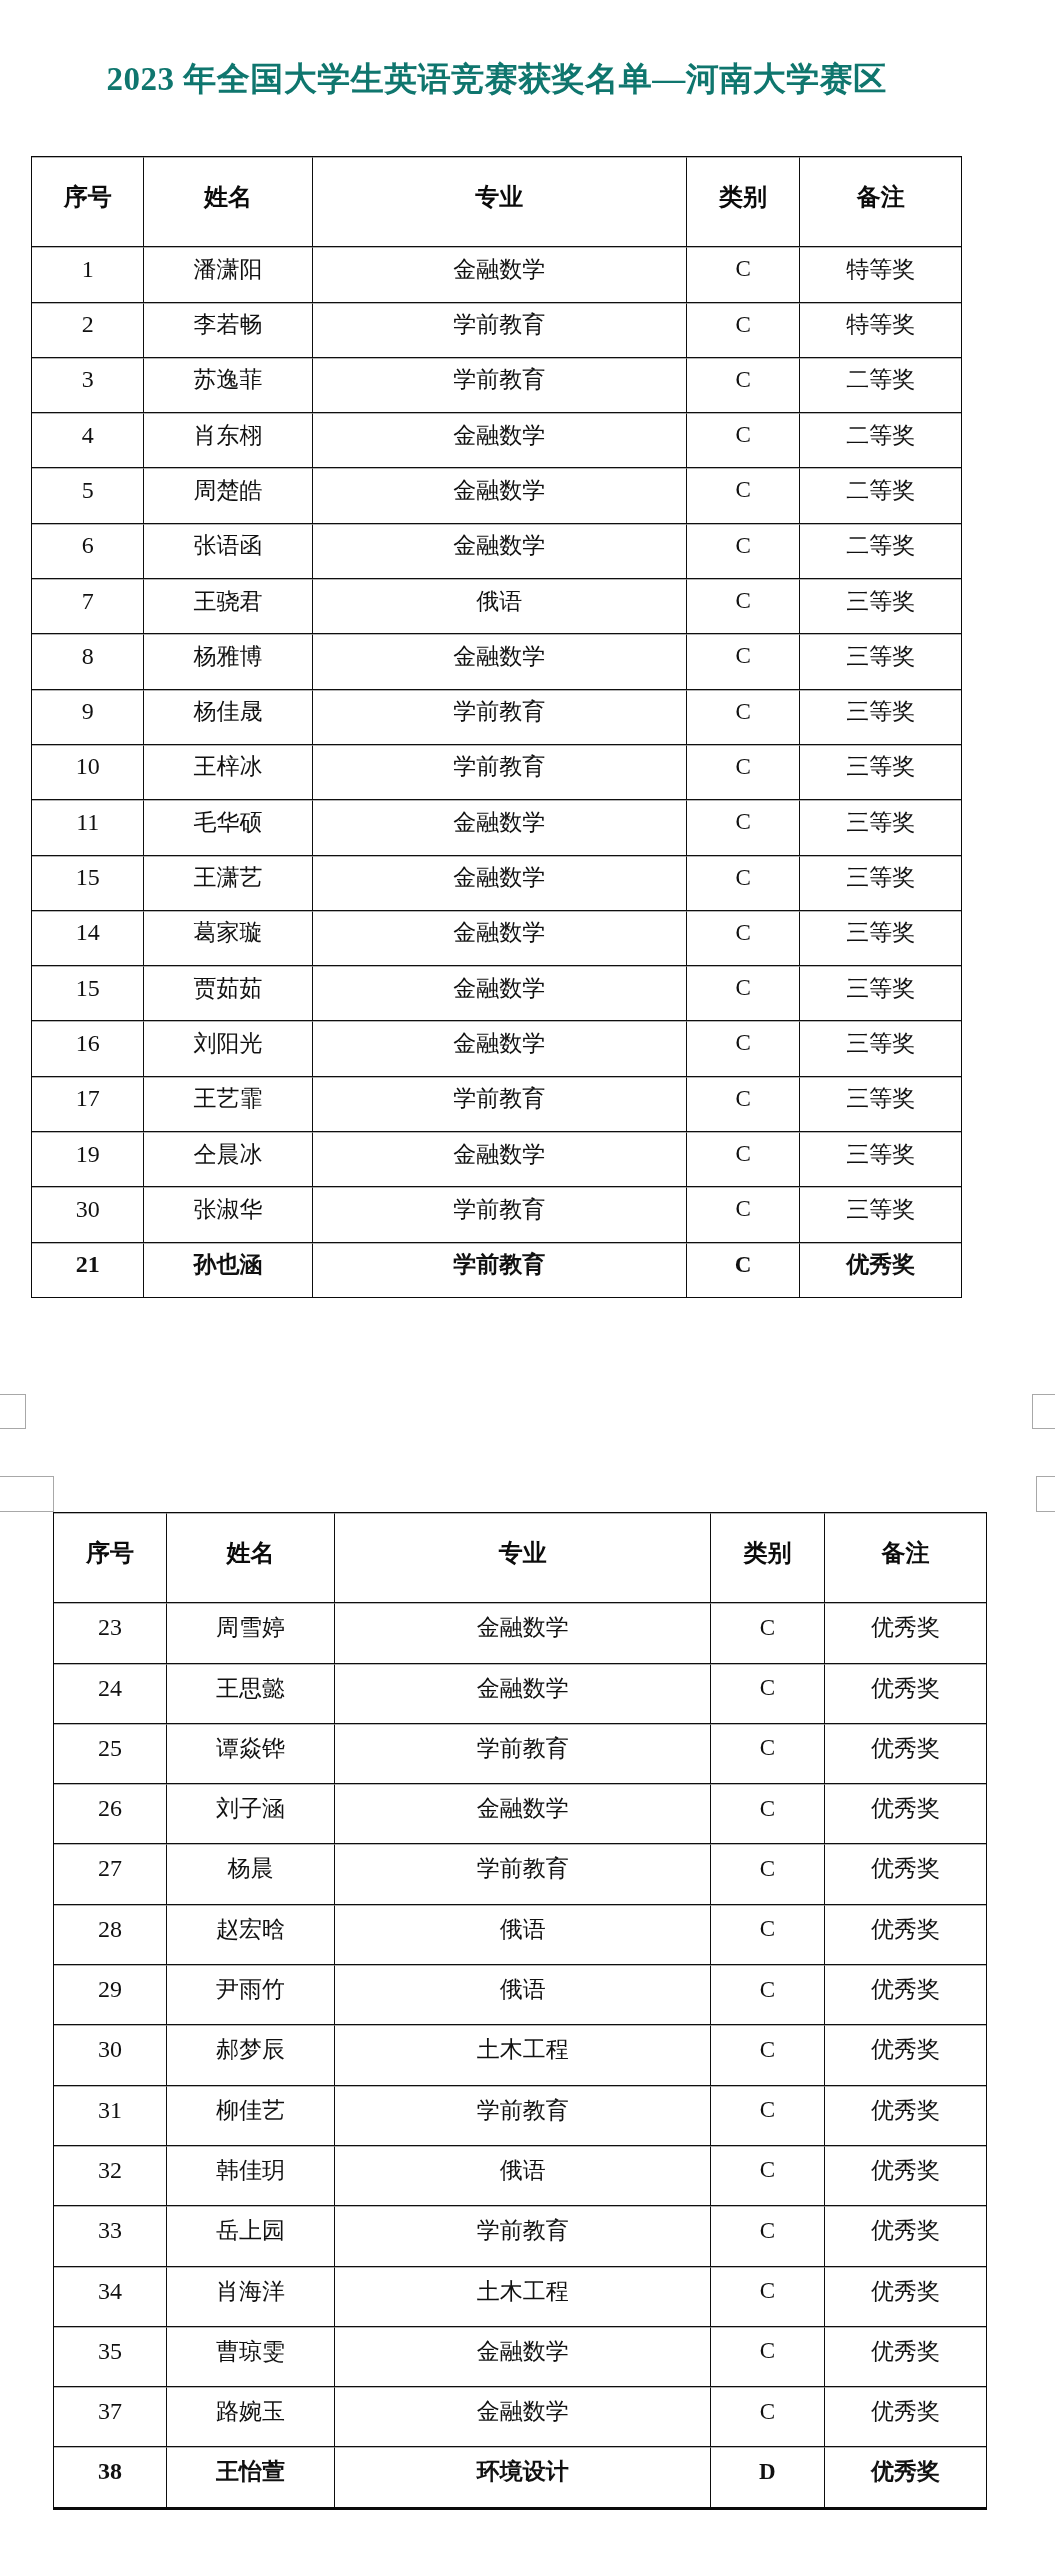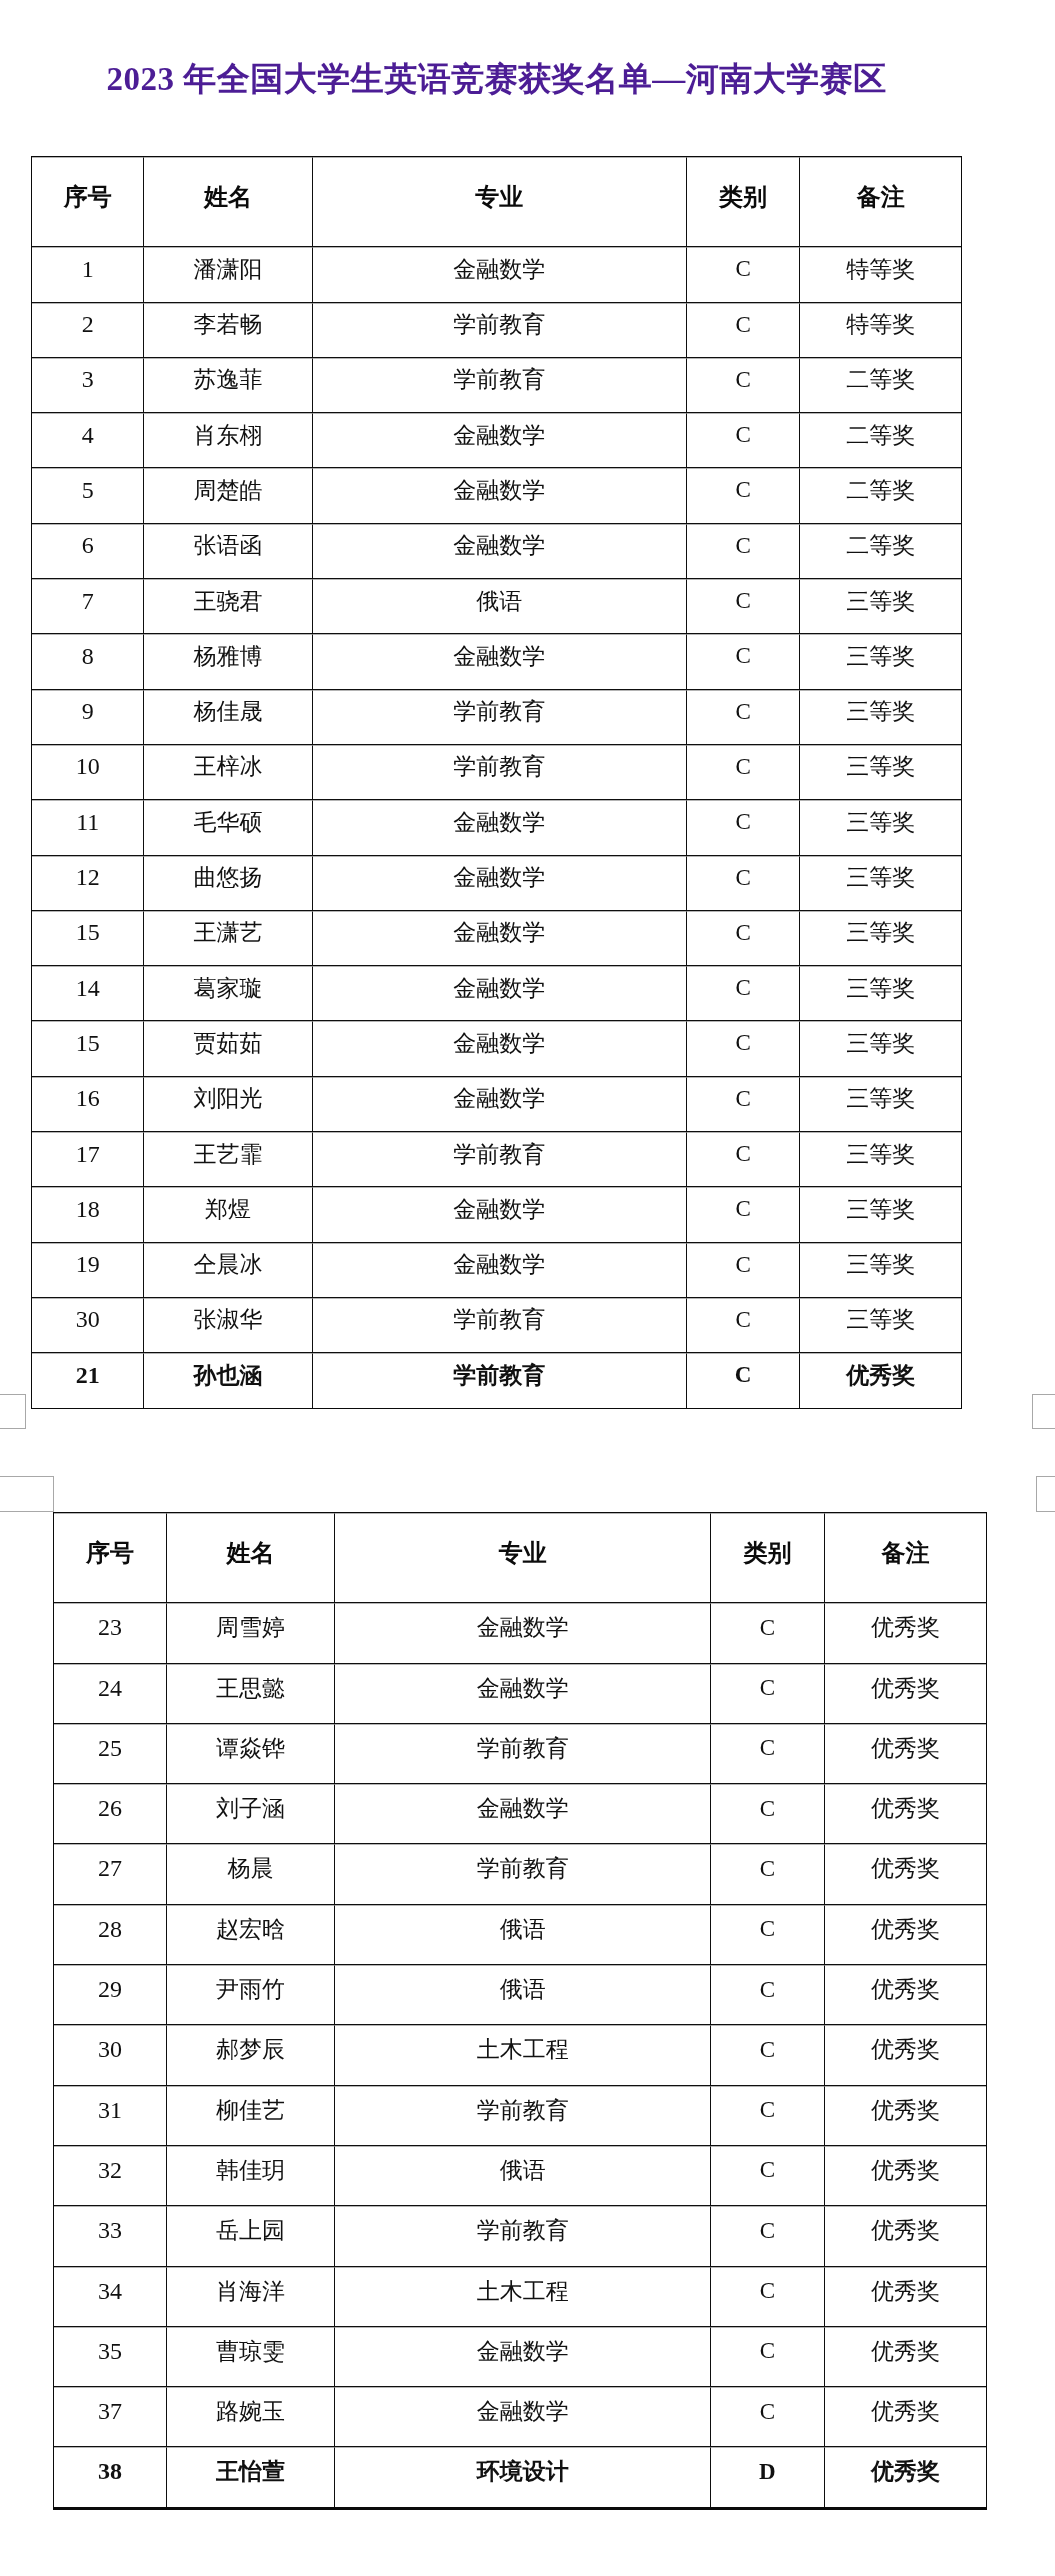--- a/index.html
+++ b/index.html
@@ -3,21 +3,21 @@
 <meta charset="utf-8">
 <style>
   html,body{margin:0;padding:0;}
   body{
     width:1055px;height:2787px;position:relative;background:#ffffff;
     font-family:"Liberation Serif","DejaVu Serif",serif;color:#000;
   }
   .doc-title{
     position:absolute;top:43px;left:31px;width:931px;height:72px;
     display:flex;align-items:center;justify-content:center;
-    font-size:33px;font-weight:bold;letter-spacing:0.5px;color:#4c1d95;
+    font-size:33px;font-weight:bold;letter-spacing:0.5px;color:#0f766e;
   }
   table.award{
     position:absolute;border-collapse:separate;border-spacing:0;
     border:1.5px solid #0a0a0a;background:#b91c1c;table-layout:fixed;
   }
   #table-page1{top:156px;left:31px;width:931px;}
   #table-page2{top:1512px;left:53px;width:934px;border-bottom:3.6px solid #0a0a0a;}
   .award col.c-index{width:12.1%;}
   .award col.c-name{width:18.1%;}
   .award col.c-major{width:40.3%;}
@@ -138,27 +138,20 @@
         <td class="cell-award">三等奖</td>
       </tr>
       <tr>
         <td class="cell-index">11</td>
         <td class="cell-name">毛华硕</td>
         <td class="cell-major">金融数学</td>
         <td class="cell-category">C</td>
         <td class="cell-award">三等奖</td>
       </tr>
       <tr>
-        <td class="cell-index">12</td>
-        <td class="cell-name">曲悠扬</td>
-        <td class="cell-major">金融数学</td>
-        <td class="cell-category">C</td>
-        <td class="cell-award">三等奖</td>
-      </tr>
-      <tr>
         <td class="cell-index">15</td>
         <td class="cell-name">王潇艺</td>
         <td class="cell-major">金融数学</td>
         <td class="cell-category">C</td>
         <td class="cell-award">三等奖</td>
       </tr>
       <tr>
         <td class="cell-index">14</td>
         <td class="cell-name">葛家璇</td>
         <td class="cell-major">金融数学</td>
@@ -176,27 +169,20 @@
         <td class="cell-index">16</td>
         <td class="cell-name">刘阳光</td>
         <td class="cell-major">金融数学</td>
         <td class="cell-category">C</td>
         <td class="cell-award">三等奖</td>
       </tr>
       <tr>
         <td class="cell-index">17</td>
         <td class="cell-name">王艺霏</td>
         <td class="cell-major">学前教育</td>
-        <td class="cell-category">C</td>
-        <td class="cell-award">三等奖</td>
-      </tr>
-      <tr>
-        <td class="cell-index">18</td>
-        <td class="cell-name">郑煜</td>
-        <td class="cell-major">金融数学</td>
         <td class="cell-category">C</td>
         <td class="cell-award">三等奖</td>
       </tr>
       <tr>
         <td class="cell-index">19</td>
         <td class="cell-name">仝晨冰</td>
         <td class="cell-major">金融数学</td>
         <td class="cell-category">C</td>
         <td class="cell-award">三等奖</td>
       </tr>

